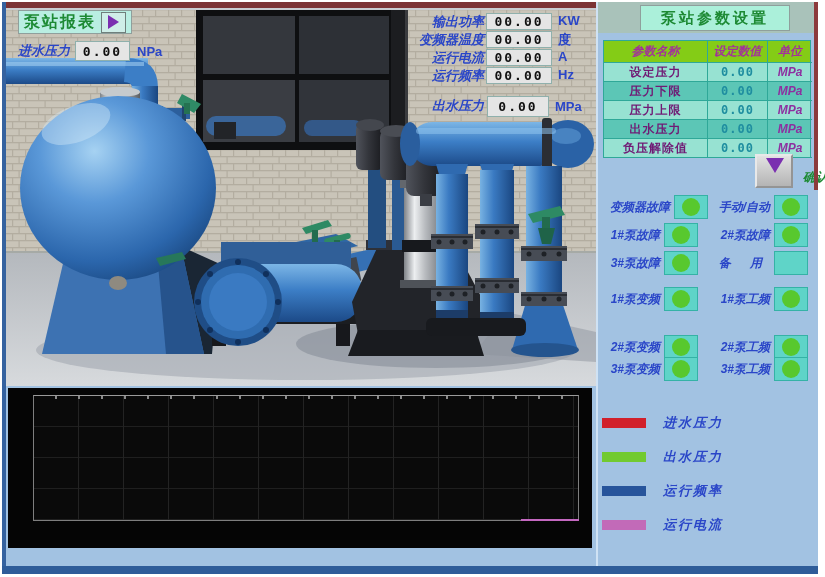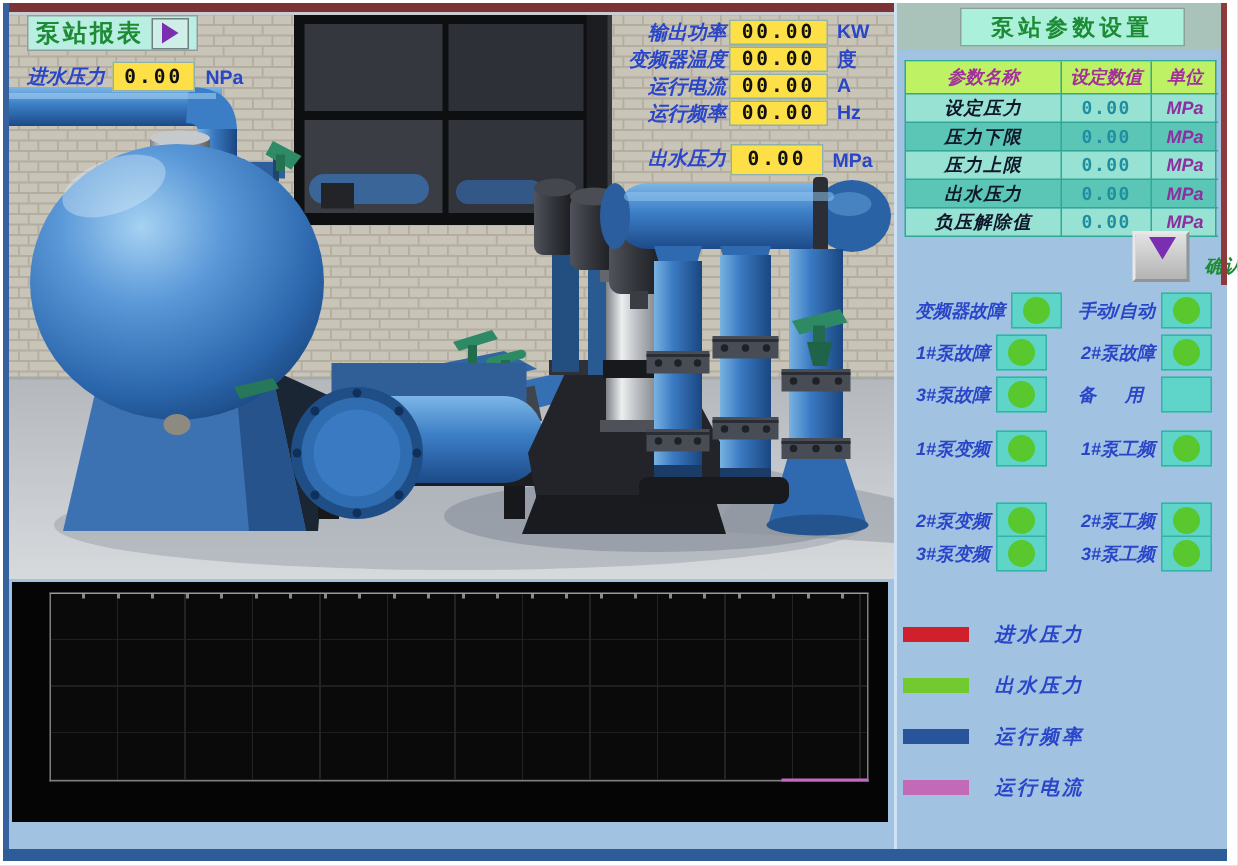--- a/index.html
+++ b/index.html
@@ -15,21 +15,21 @@
   
   .report-group { position: absolute; left: 12px; top: 8px; display: flex; align-items: center;
     background: #b9eee2; border: 1px solid #8f9f9c; padding: 2px 5px; height: 24px; }
   .report-label { color: #1d8a34; font-weight: bold; font-size: 16px; letter-spacing: 2px; }
   .play-btn { width: 25px; height: 21px; margin-left: 5px; background: #cfeee8; border: 1px solid #6f7f7c;
     display: flex; align-items: center; justify-content: center; cursor: pointer; }
   .play-tri { width: 0; height: 0; border-top: 7px solid transparent; border-bottom: 7px solid transparent; border-left: 11px solid #7a2fb0; }
 
   .inlet-row { position: absolute; left: 12px; top: 39px; display: flex; align-items: center; }
   .hmi-label { color: #2a46c8; font-weight: bold; font-style: italic; font-size: 13px; white-space: nowrap; }
-  .val-box { background: #fde047; border: 1px solid #8fb0ac; color: #111; font-weight: bold;
+  .val-box { background: #e5e5e5; border: 1px solid #8fb0ac; color: #111; font-weight: bold;
     font-family: "DejaVu Sans Mono", monospace; font-size: 13px; letter-spacing: 2px;
     display: flex; align-items: center; justify-content: center; }
   .inlet-row .val-box { width: 55px; height: 20px; margin-left: 5px; }
   .inlet-row .hmi-unit { margin-left: 7px; }
   .hmi-unit { color: #2a46c8; font-weight: bold; font-size: 13px; }
 
   .readouts { position: absolute; left: 358px; top: 11px; }
   .ro-row { display: flex; align-items: flex-start; height: 18px; }
   .ro-row .hmi-label { width: 120px; text-align: right; }
   .ro-row .val-box { width: 66px; height: 17px; margin-left: 2px; }
@@ -56,26 +56,26 @@
   .top-strip { position: absolute; left: 0; top: 0; width: 216px; height: 31px; background: #a9c2ba; }
   .panel-title { position: absolute; left: 42px; top: 3px; width: 150px; height: 26px; background: #abf0da;
     border: 1px solid #8f9f9c; color: #1d8a34; font-weight: bold; font-size: 15px; letter-spacing: 3px;
     display: flex; align-items: center; justify-content: center; }
 
   .ptable { position: absolute; left: 5px; top: 38px; width: 208px; border: 1px solid #2fa898; border-bottom: none; }
   .ptable .tr { display: grid; grid-template-columns: 104px 60px 44px; }
   .ptable .td { border-right: 1px solid #2fa898; border-bottom: 1px solid #2fa898; display: flex;
     align-items: center; justify-content: center; font-size: 12px; font-weight: bold; overflow: hidden; white-space: nowrap; }
   .ptable .td:last-child { border-right: none; }
-  .tr.head { height: 22px; background: #bef264; }
+  .tr.head { height: 22px; background: #84cc16; }
   .tr.head .td { color: #a2329a; font-style: italic; }
   .tr.data { height: 19px; }
   .tr.data:nth-child(even) { background: #97e2d2; }
   .tr.data:nth-child(odd) { background: #5cc6b6; }
-  .td.pname { color: #0f172a; font-style: italic; letter-spacing: 1px; }
+  .td.pname { color: #701a75; letter-spacing: 1px; }
   .td.pval { color: #1f8ea0; font-family: "DejaVu Sans Mono", monospace; letter-spacing: 1px; }
   .td.punit { color: #8d2fa0; font-style: italic; }
 
   .confirm-btn { position: absolute; left: 157px; top: 152px; width: 38px; height: 34px;
     background: linear-gradient(#e2e2e2, #b4b4b4); border: 2px outset #e8e8e8; cursor: pointer; }
   .confirm-tri { position: absolute; left: 9px; top: 2px; width: 0; height: 0;
     border-left: 9px solid transparent; border-right: 9px solid transparent; border-top: 15px solid #7a2fb0; }
   .confirm-label { position: absolute; left: 3px; bottom: 0px; color: #1d8a34; font-weight: bold;
     font-size: 12px; font-style: italic; letter-spacing: 1px; white-space: nowrap; margin-left: 43px; }
 

